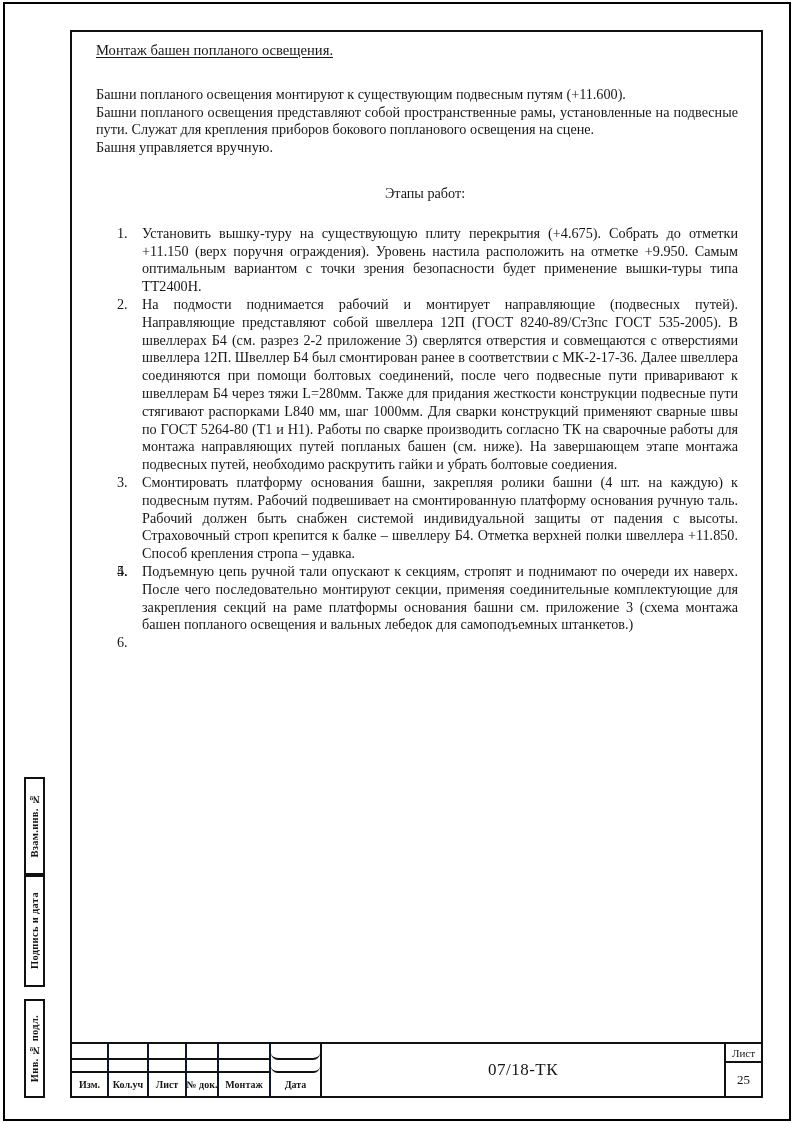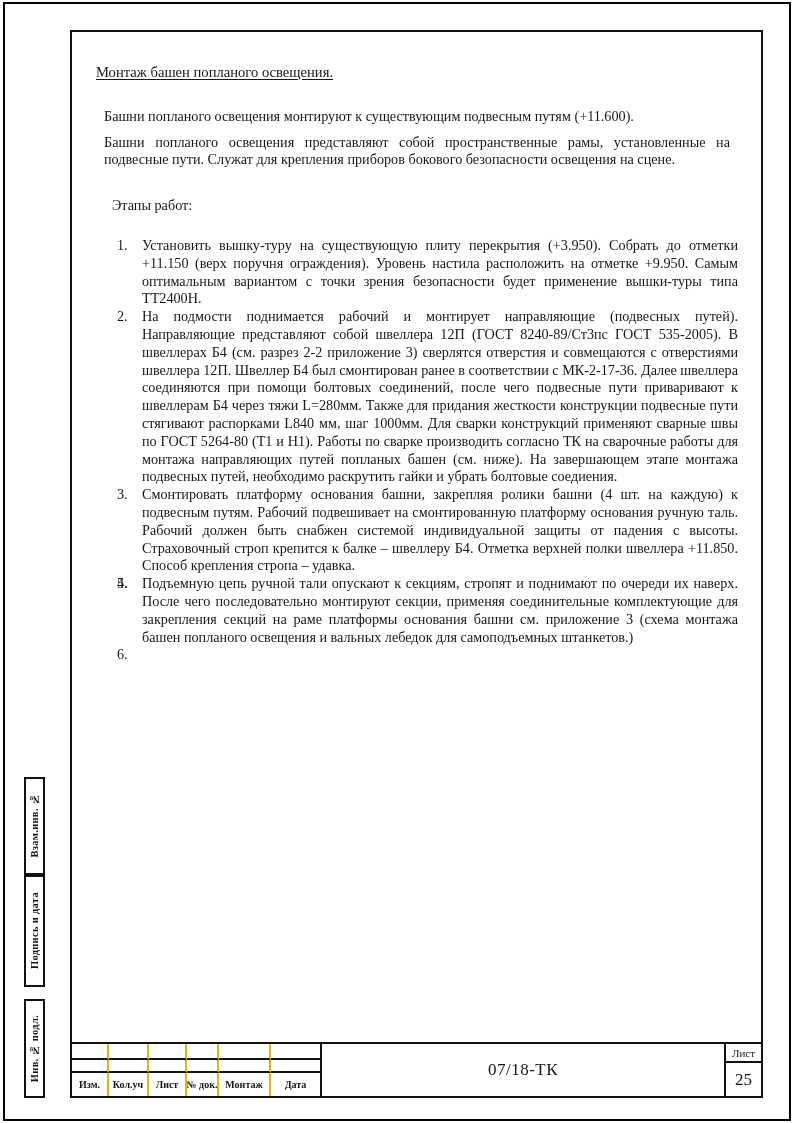--- a/index.html
+++ b/index.html
@@ -10,29 +10,29 @@
   .page-border{
     position:absolute;left:3px;top:2px;right:3px;bottom:2px;
     border:2px solid #000;pointer-events:none;
   }
   .main-frame{
     position:absolute;left:70px;top:30px;width:693px;height:1068px;
     border:2px solid #111;box-sizing:border-box;background:#fff;
   }
   
   .content{
-    position:absolute;left:96px;top:64px;width:642px;
+    position:absolute;left:96px;top:42px;width:642px;
     font-size:14.2px;line-height:17.8px;text-align:justify;
   }
   .doc-title{
     margin:0 0 26px 0;font-size:14.6px;font-weight:normal;
     text-decoration:underline;text-underline-offset:2px;text-align:left;
   }
-  .intro p{margin:8px;}
-  .stages-heading{margin:28px 0 22px 16px;text-align:left;}
+  .intro p{margin:0;}
+  .stages-heading{margin:28px 0 22px 16px;text-align:center;}
   .stage-list{margin:0;padding:0;list-style:none;}
   .stage-item{position:relative;padding-left:46px;margin:0;}
   .stage-num{position:absolute;left:21px;top:0;}
   
   .stamp-cell{
     position:absolute;left:24px;width:21px;border:2px solid #111;
     box-sizing:border-box;display:flex;align-items:center;justify-content:center;
     background:#fff;
   }
   .stamp-cell span{
@@ -45,56 +45,57 @@
   
   .title-block{
     position:absolute;left:70px;top:1042px;width:693px;height:56px;
     border:2px solid #111;box-sizing:border-box;display:flex;background:#fff;
   }
   .rev-table{
     width:250px;flex:0 0 250px;border-right:2px solid #111;box-sizing:border-box;
     display:grid;grid-template-columns:37px 40px 38px 32px 52px 1fr;
     grid-template-rows:16px 13px 1fr;
   }
-  .rev-cell{border-right:2px solid #eab308;border-bottom:2px solid #111;box-sizing:border-box;}
-  .rev-cell.last-col{border-right:none;}
+  .rev-cell{border-right:2px solid #0f172a;border-bottom:2px solid #111;box-sizing:border-box;}
+  .rev-cell.last-col{border-right:none;border-radius:7px;}
   .rev-cell.last-row{border-bottom:none;display:flex;align-items:center;justify-content:center;}
   .rev-cell.last-row span{font-size:10px;font-weight:bold;white-space:nowrap;}
   .doc-number-cell{
     flex:1;display:flex;align-items:center;justify-content:center;
     font-size:17px;letter-spacing:.5px;
   }
   .sheet-box{flex:0 0 37px;border-left:2px solid #111;box-sizing:border-box;display:flex;flex-direction:column;}
   .sheet-label{
     flex:0 0 17px;border-bottom:2px solid #111;display:flex;align-items:center;justify-content:center;
     font-size:11px;
   }
-  .sheet-number{flex:1;display:flex;align-items:center;justify-content:center;font-size:17px;text-align:center;}
+  .sheet-number{flex:1;display:flex;align-items:center;justify-content:center;font-size:13px;text-align:center;}
 </style>
 </head>
 <body>
 
 <div class="page-border"></div>
 
 <div class="main-frame"></div>
 
 <div class="content">
   <h1 class="doc-title">Монтаж башен попланого освещения.</h1>
 
   <div class="intro">
     <p>Башни попланого освещения монтируют к существующим подвесным путям (+11.600).</p>
-    <p>Башни попланого освещения представляют собой пространственные рамы, установленные на подвесные пути. Служат для крепления приборов бокового безопасности освещения на сцене.</p>
+    <p>Башни попланого освещения представляют собой пространственные рамы, установленные на подвесные пути. Служат для крепления приборов бокового попланового освещения на сцене.</p>
+    <p>Башня управляется вручную.</p>
   </div>
 
   <p class="stages-heading">Этапы работ:</p>
 
   <ol class="stage-list">
     <li class="stage-item">
       <span class="stage-num">1.</span>
-      <span>Установить вышку-туру на существующую плиту перекрытия (+3.950). Собрать до отметки +11.150 (верх поручня ограждения). Уровень настила расположить на отметке +9.950. Самым оптимальным вариантом с точки зрения безопасности будет применение вышки-туры типа ТТ2400Н.</span>
+      <span>Установить вышку-туру на существующую плиту перекрытия (+4.675). Собрать до отметки +11.150 (верх поручня ограждения). Уровень настила расположить на отметке +9.950. Самым оптимальным вариантом с точки зрения безопасности будет применение вышки-туры типа ТТ2400Н.</span>
     </li>
     <li class="stage-item">
       <span class="stage-num">2.</span>
       <span>На подмости поднимается рабочий и монтирует направляющие (подвесных путей). Направляющие представляют собой швеллера 12П (ГОСТ 8240-89/Ст3пс ГОСТ 535-2005). В швеллерах Б4 (см. разрез 2-2 приложение 3) сверлятся отверстия и совмещаются с отверстиями швеллера 12П. Швеллер Б4 был смонтирован ранее в соответствии с МК-2-17-36. Далее швеллера соединяются при помощи болтовых соединений, после чего подвесные пути приваривают к швеллерам Б4 через тяжи L=280мм. Также для придания жесткости конструкции подвесные пути стягивают распорками L840 мм, шаг 1000мм. Для сварки конструкций применяют сварные швы по ГОСТ 5264-80 (Т1 и Н1). Работы по сварке производить согласно ТК на сварочные работы для монтажа направляющих путей попланых башен (см. ниже). На завершающем этапе монтажа подвесных путей, необходимо раскрутить гайки и убрать болтовые соедиения.</span>
     </li>
     <li class="stage-item">
       <span class="stage-num">3.</span>
       <span>Смонтировать платформу основания башни, закрепляя ролики башни (4 шт. на каждую) к подвесным путям. Рабочий подвешивает на смонтированную платформу основания ручную таль. Рабочий должен быть снабжен системой индивидуальной защиты от падения с высоты. Страховочный строп крепится к балке – швеллеру Б4. Отметка верхней полки швеллера +11.850. Способ крепления стропа – удавка.</span>
     </li>
     <li class="stage-item">

